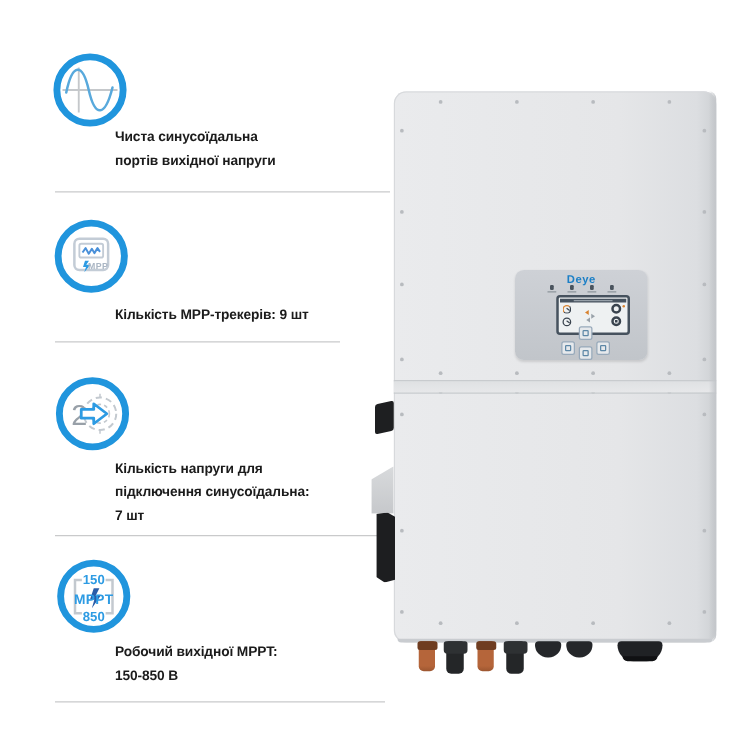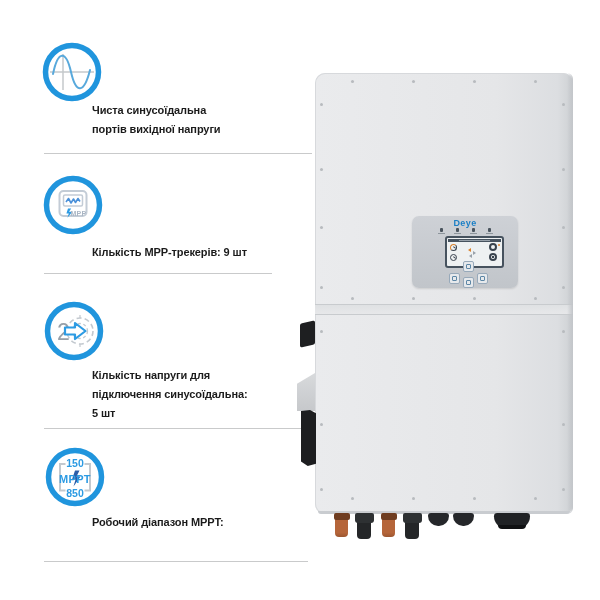--- a/index.html
+++ b/index.html
@@ -134,35 +134,36 @@
     <circle cx="36" cy="30" r="13" fill="none" stroke="#c3c9cf" stroke-width="1.6" stroke-dasharray="5 3.2"></circle>
     <circle cx="36" cy="30" r="7.5" fill="none" stroke="#c3c9cf" stroke-width="1.3" stroke-dasharray="3 2.5"></circle>
     <line x1="36" y1="14" x2="36" y2="17" stroke="#c3c9cf" stroke-width="1.2"></line>
     <line x1="36" y1="43" x2="36" y2="46" stroke="#c3c9cf" stroke-width="1.2"></line>
     <text x="13" y="39" font-size="23" fill="#98a0a8">2</text>
     <path d="M21,26.5 h10 v-4.5 l10.5,8 -10.5,8 v-4.5 h-10 z" fill="#fff" stroke="#2d9be3" stroke-width="2.2" stroke-linejoin="round"></path>
   </svg>
   <div id="text-ports" class="ftext">
     <div>Кількість напруги для</div>
     <div>підключення синусоїдальна:</div>
-    <div>5 шт</div>
+    <div>7 шт</div>
   </div>
   <div id="sep3" class="sep"></div>
 
   <svg id="icon-range" class="fi" viewBox="0 0 60 60">
     <circle cx="30" cy="30" r="26.5" fill="#fff" stroke="#2095dd" stroke-width="5.5"></circle>
     <path d="M20.5,17 h-5.5 v26.5 h5.5" fill="none" stroke="#c3c9cf" stroke-width="2"></path>
     <path d="M39.5,17 h5.5 v26.5 h-5.5" fill="none" stroke="#c3c9cf" stroke-width="2"></path>
     <path d="M30,23.5 l4.5,0 -3,6 4,0 -7,10 2,-7 -3.5,0 z" fill="#2a5ca8"></path>
     <text x="30" y="20" text-anchor="middle" font-size="10.5" font-weight="bold" fill="#2d9be3">150</text>
     <text x="30" y="36" text-anchor="middle" font-size="11" font-weight="bold" fill="#2d9be3" letter-spacing="0.3">MPPT</text>
     <text x="30" y="50" text-anchor="middle" font-size="10.5" font-weight="bold" fill="#2d9be3">850</text>
   </svg>
   <div id="text-range" class="ftext">
-    <div>Робочий діапазон MPPT:</div>
+    <div>Робочий вихідної MPPT:</div>
+    <div>150-850 В</div>
   </div>
   <div id="sep4" class="sep"></div>
 
   <div class="inverter">
     <div class="screws"></div>
     <div class="seam"></div>
     <div class="inv-right-edge"></div>
     <div class="inv-bottom-rim"></div>
 
     <div class="panel">

